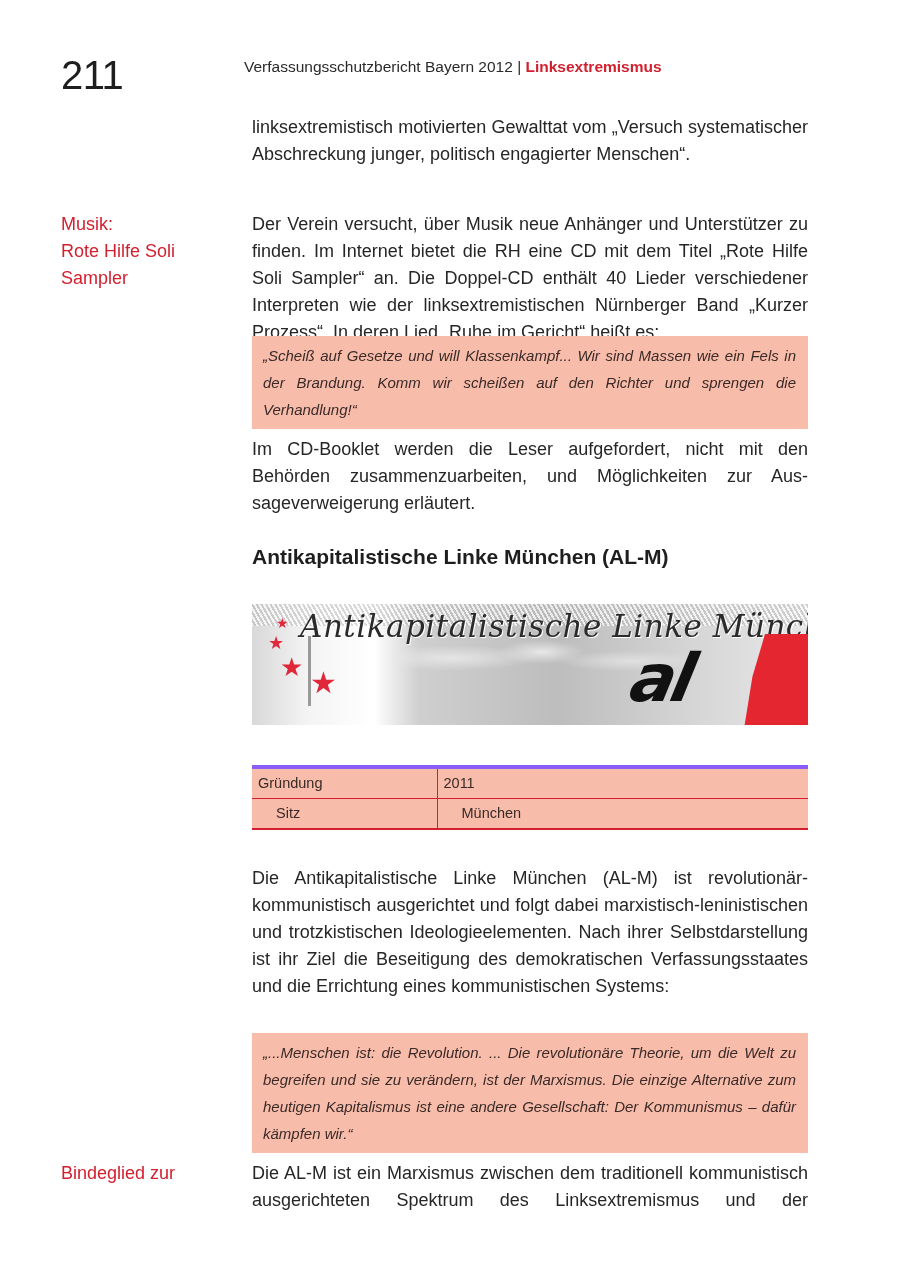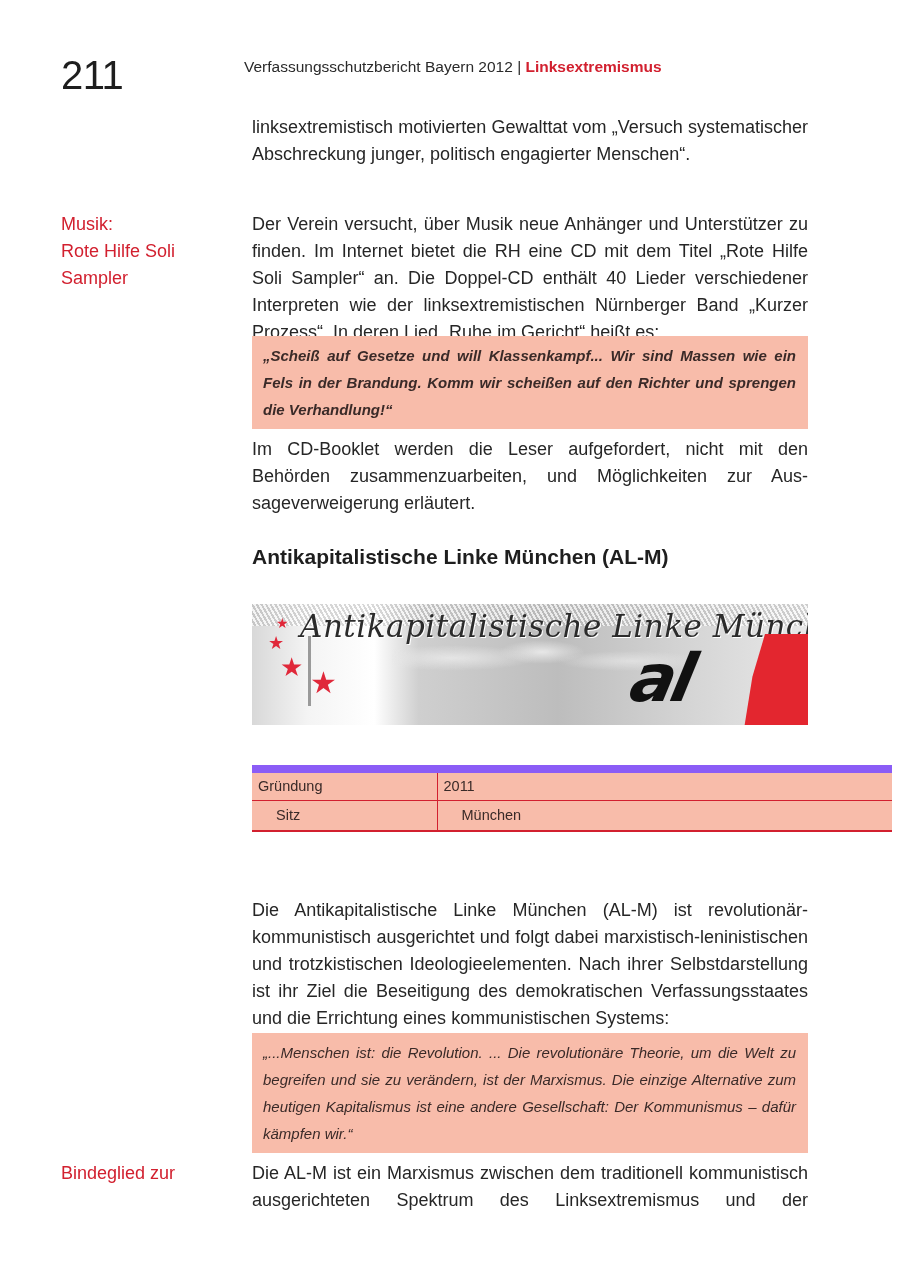--- a/index.html
+++ b/index.html
@@ -63,22 +63,22 @@
   .banner .logo-al {
     position: absolute; left: 380px; top: 40px; font-family: "DejaVu Sans", sans-serif; font-weight: bold;
     font-style: italic; font-size: 66px; color: #111111; letter-spacing: -4px; line-height: 70px;
     transform: skewX(-12deg);
   }
   .banner .logo-red {
     position: absolute; left: 492px; top: 30px; width: 70px; height: 95px; background: #e3262f;
     clip-path: polygon(30% 0, 100% 0, 100% 100%, 0 100%, 12% 45%);
   }
   .info-table {
-    width: 640px; border-collapse: collapse; background: #f8bcaa;
-    border-top: 8px solid #8b5cf6; border-bottom: 2px solid #d2202f;
+    width: 556px; border-collapse: collapse; background: #f8bcaa;
+    border-top: 4px solid #8b5cf6; border-bottom: 2px solid #d2202f;
   }
   .info-table td {
     font-size: 14.5px; color: #3a2a28; height: 31px; padding: 0 6px; box-sizing: border-box;
     border-bottom: 1px solid #d2202f;
   }
   .info-table tr:last-child td { border-bottom: none; padding-left: 24px; }
   .info-table td.key { width: 185px; border-right: 1px solid #d2202f; }
 </style>
 </head>
 <body>
@@ -99,21 +99,21 @@
 </div>
 
 <div class="col" style="top:114px;">
   <p class="body-text last-left">linksextremistisch motivierten Gewalttat vom „Versuch systema­tischer Abschreckung junger, politisch engagierter Menschen“.</p>
 </div>
 
 <div class="col" style="top:211px;">
   <p class="body-text last-left">Der Verein versucht, über Musik neue Anhänger und Unterstützer zu finden. Im Internet bietet die RH eine CD mit dem Titel „Rote Hilfe Soli Sampler“ an. Die Doppel-CD enthält 40 Lieder verschie­dener Interpreten wie der linksextremistischen Nürnberger Band „Kurzer Prozess“. In deren Lied „Ruhe im Gericht“ heißt es:</p>
 </div>
 
-<div class="col" style="top:336px;font-weight:bold;">
+<div class="col" style="top:336px;">
   <div class="quote-box">
     <p>„Scheiß auf Gesetze und will Klassenkampf... Wir sind Massen wie ein Fels in der Brandung. Komm wir scheißen auf den Richter und sprengen die Verhandlung!“</p>
   </div>
 </div>
 
 <div class="col" style="top:436px;">
   <p class="body-text last-left">Im CD-Booklet werden die Leser aufgefordert, nicht mit den Behörden zusammenzuarbeiten, und Möglichkeiten zur Aus­sageverweigerung erläutert.</p>
 </div>
 
 <div class="col" style="top:545px;">
@@ -143,21 +143,21 @@
       <td>2011</td>
     </tr>
     <tr>
       <td class="key">Sitz</td>
       <td>München</td>
     </tr>
   </tbody>
     </table>
 </div>
 
-<div class="col" style="top:865px;margin-top:32px;">
+<div class="col" style="top:865px;">
   <p class="body-text last-left">Die Antikapitalistische Linke München (AL-M) ist revolutio­när-kommunistisch ausgerichtet und folgt dabei marxistisch-le­ninistischen und trotzkistischen Ideologieelementen. Nach ihrer Selbstdarstellung ist ihr Ziel die Beseitigung des demokratischen Verfassungsstaates und die Errichtung eines kommunistischen Systems:</p>
 </div>
 
 <div class="col" style="top:1033px;">
   <div class="quote-box">
     <p>„...Menschen ist: die Revolution. ... Die revolutionäre Theorie, um die Welt zu begreifen und sie zu verändern, ist der Marxismus. Die einzige Alternative zum heutigen Kapitalismus ist eine andere Gesellschaft: Der Kommunismus – dafür kämpfen wir.“</p>
   </div>
 </div>
 
 <div class="col" style="top:1160px;">

